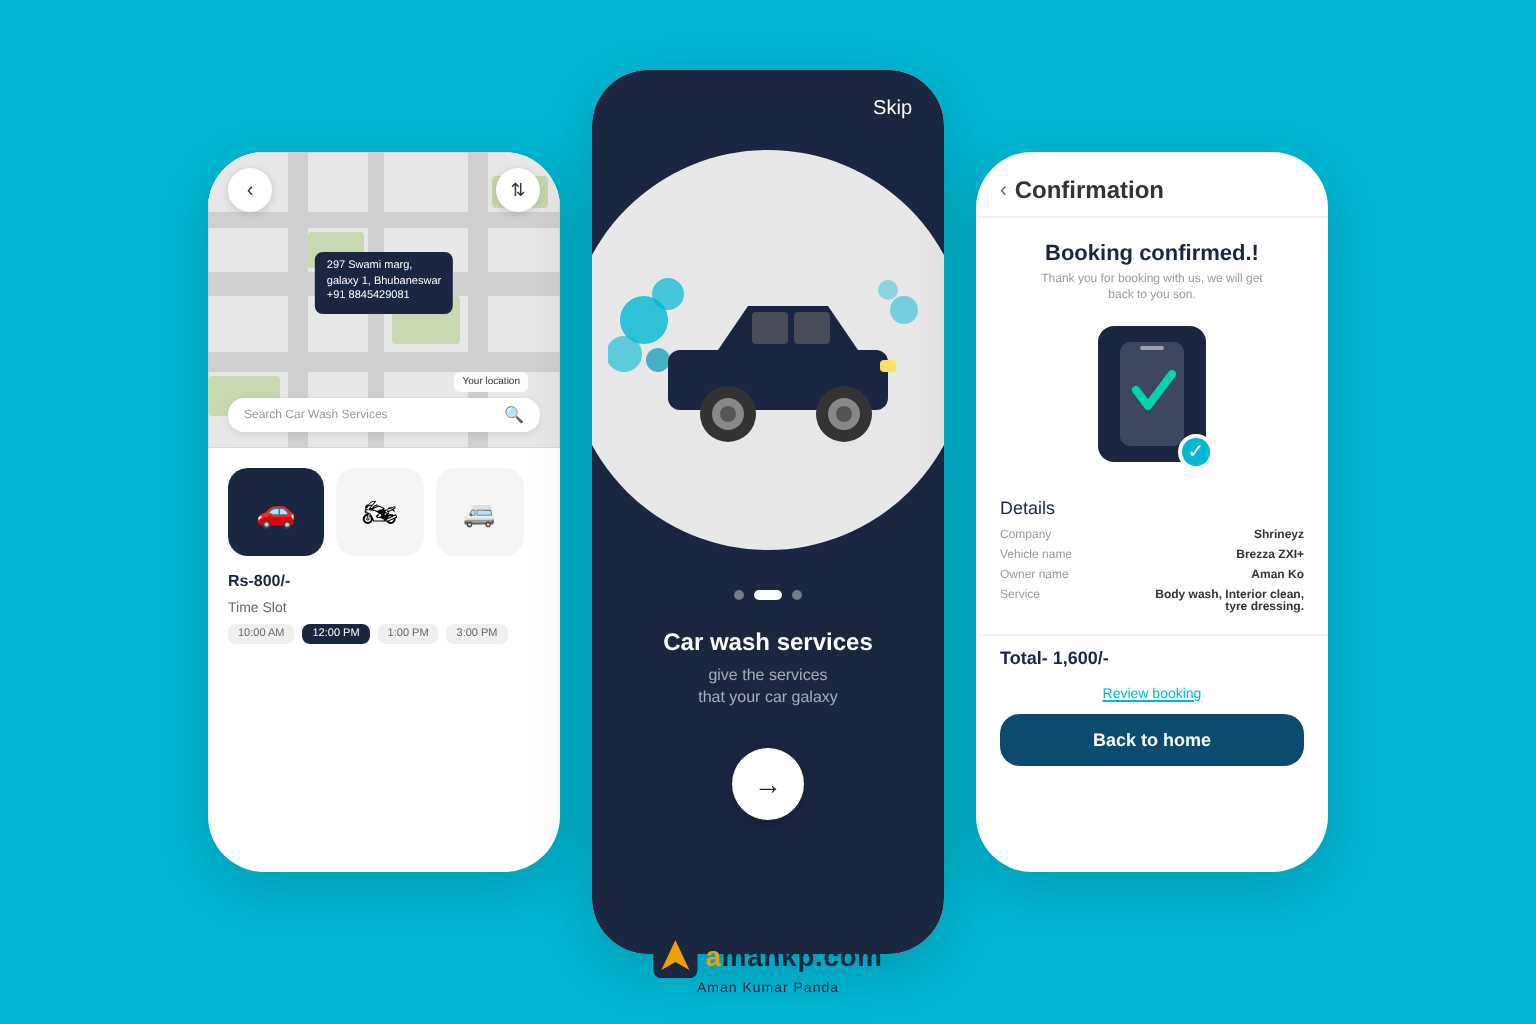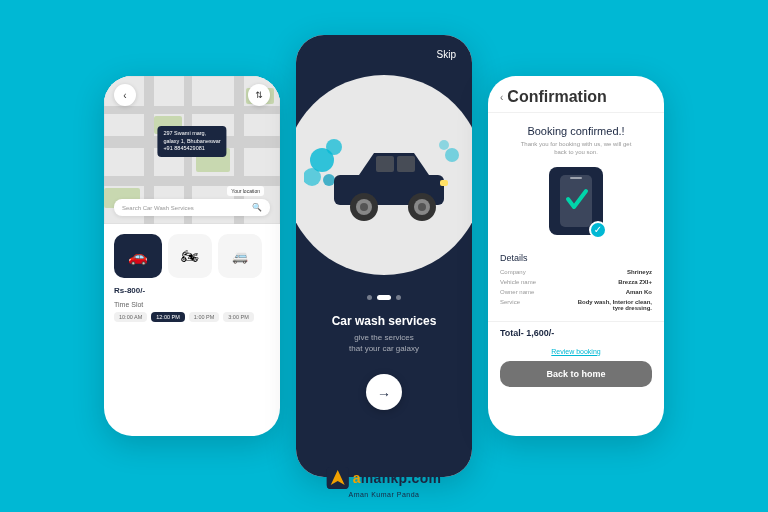--- a/index.html
+++ b/index.html
@@ -273,33 +273,33 @@
       align-items: center;
       padding: 12px 12px 6px;
       border-bottom: 1px solid #f0f0f0;
     }
     .conf-back {
       font-size: 10px;
       color: #666;
       margin-right: 4px;
     }
     .conf-title {
-      font-size: 16px;
+      font-size: 12px;
       font-weight: 600;
       color: #333;
     }
     .confirmed-section {
       display: flex;
       flex-direction: column;
       align-items: center;
       padding: 12px 12px 8px;
     }
     .confirmed-title {
       font-size: 11px;
-      font-weight: 400;
+      font-weight: 700;
       color: #1a2640;
       margin-bottom: 3px;
     }
     .confirmed-sub {
       font-size: 6px;
       color: #999;
       text-align: center;
       line-height: 1.4;
     }
     .phone-check-icon {
@@ -360,21 +360,21 @@
     }
     .review-link {
       text-align: center;
       font-size: 7px;
       color: #00b8d4;
       text-decoration: underline;
       margin-bottom: 6px;
     }
     .back-home-btn {
       margin: 0 12px;
-      background: #737373;
+      background: #0c4a6e;
       color: #fff;
       border-radius: 10px;
       text-align: center;
       padding: 8px;
       font-size: 9px;
       font-weight: 600;
     }
 
     
     .watermark {

